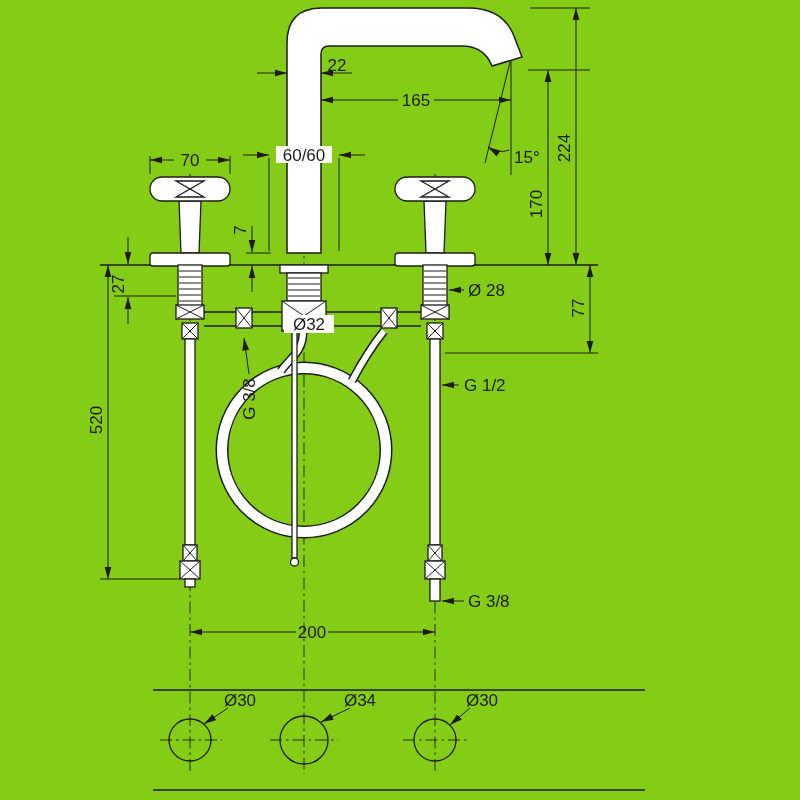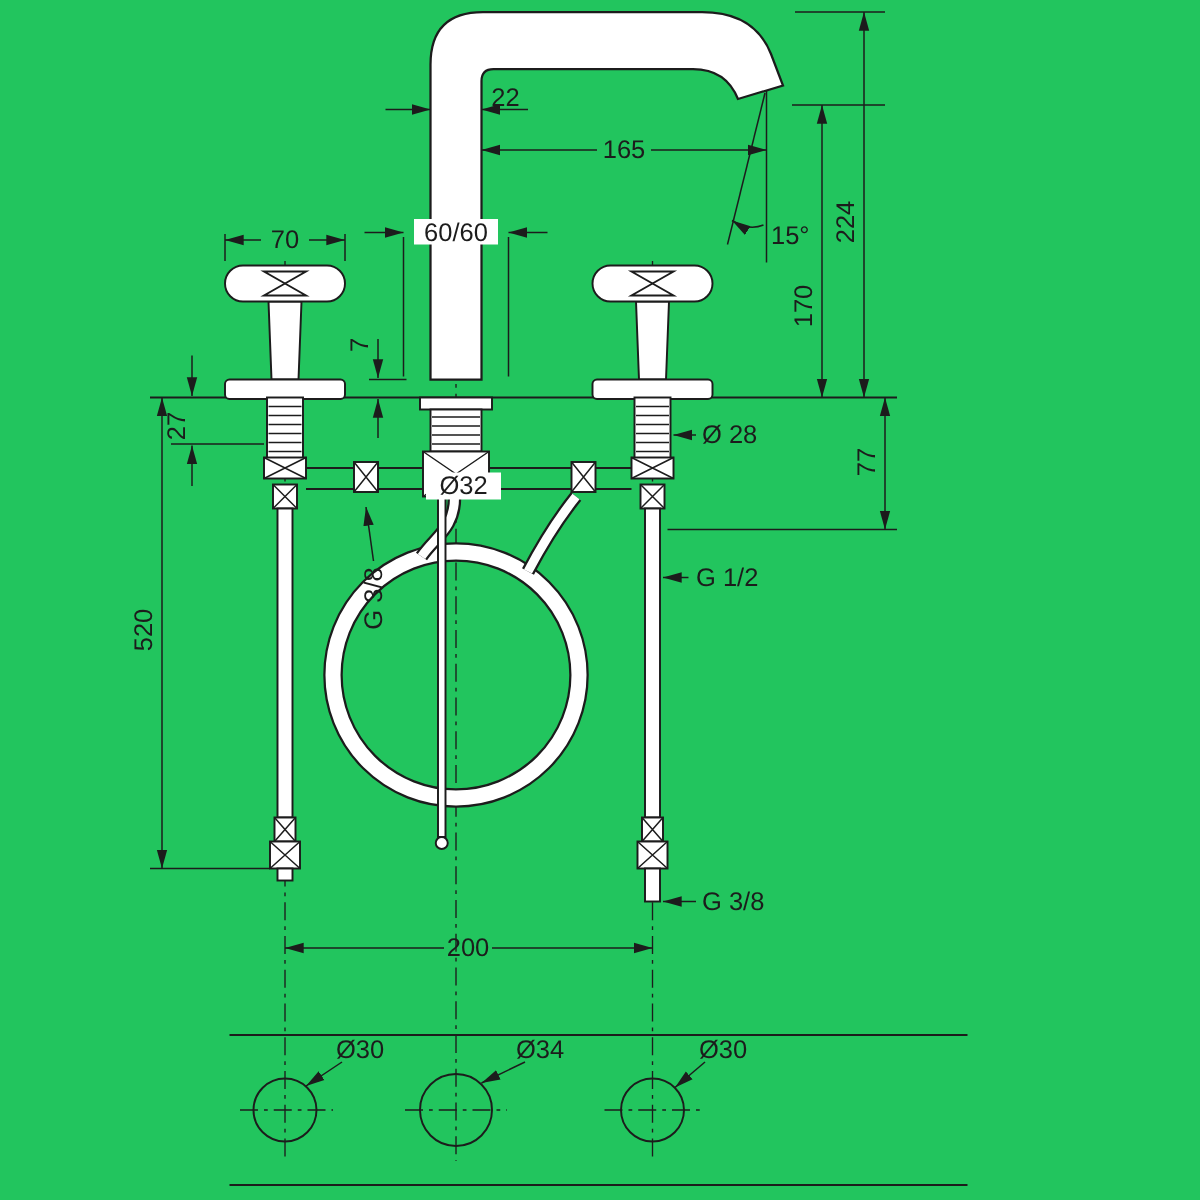--- a/index.html
+++ b/index.html
@@ -6,21 +6,21 @@
     margin: 0;
     padding: 0;
     background: #ffffff;
     width: 800px;
     height: 800px;
     overflow: hidden;
   }
   .page {
     width: 800px;
     height: 800px;
-    background: #22c55e;
+    background: #84cc16;
     position: relative;
   }
   svg {
     display: block;
   }
   svg text {
     font-family: "Liberation Sans", "DejaVu Sans", sans-serif;
     font-size: 17px;
     fill: #1c1c1c;
   }

